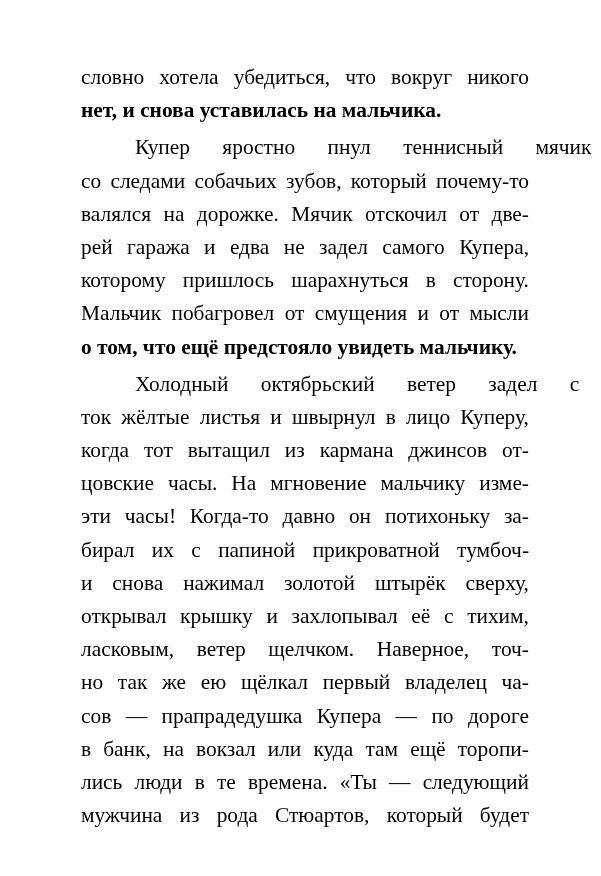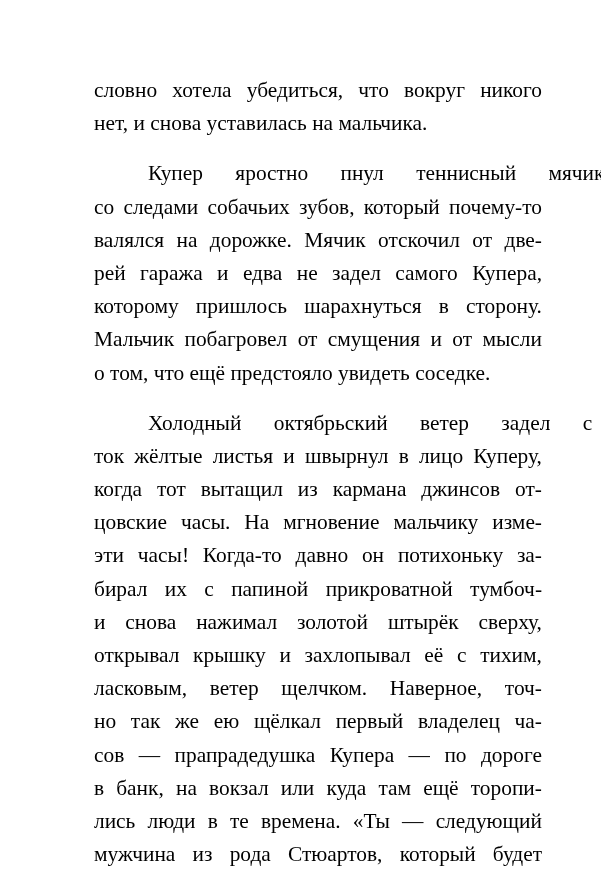--- a/index.html
+++ b/index.html
@@ -20,39 +20,40 @@
     height: 876px;
     background: #ffffff;
   }
   .text-block {
     position: absolute;
     left: 77px;
     top: 57px;
     width: 448px;
   }
   .para {
-    margin: 17px;
+    margin: 4px;
   }
   
   .line {
     display: block;
     width: 448px;
     height: 33.2px;
     line-height: 33.2px;
     font-size: 21.4px;
     text-align: justify;
     text-align-last: justify;
     white-space: nowrap;
     letter-spacing: 0;
     font-kerning: normal;
   }
   
   .line.last {
     text-align: left;
     text-align-last: left;
+    font-weight: bold;
   }
   
   .line.indent {
     text-indent: 27px;
   }
   .line > span.w {
     display: inline-block;
   }
 </style>
 </head>
@@ -64,21 +65,21 @@
         <span class="line"><span class="w">словно</span> <span class="w">хотела</span> <span class="w">убедиться,</span> <span class="w">что</span> <span class="w">вокруг</span> <span class="w">никого</span></span>
         <span class="line last"><span class="w">нет,</span> <span class="w">и</span> <span class="w">снова</span> <span class="w">уставилась</span> <span class="w">на</span> <span class="w">мальчика.</span></span>
       </p>
       <p class="para">
         <span class="line indent"><span class="w">Купер</span> <span class="w">яростно</span> <span class="w">пнул</span> <span class="w">теннисный</span> <span class="w">мячик</span></span>
         <span class="line"><span class="w">со</span> <span class="w">следами</span> <span class="w">собачьих</span> <span class="w">зубов,</span> <span class="w">который</span> <span class="w">почему-то</span></span>
         <span class="line"><span class="w">валялся</span> <span class="w">на</span> <span class="w">дорожке.</span> <span class="w">Мячик</span> <span class="w">отскочил</span> <span class="w">от</span> <span class="w">две-</span></span>
         <span class="line"><span class="w">рей</span> <span class="w">гаража</span> <span class="w">и</span> <span class="w">едва</span> <span class="w">не</span> <span class="w">задел</span> <span class="w">самого</span> <span class="w">Купера,</span></span>
         <span class="line"><span class="w">которому</span> <span class="w">пришлось</span> <span class="w">шарахнуться</span> <span class="w">в</span> <span class="w">сторону.</span></span>
         <span class="line"><span class="w">Мальчик</span> <span class="w">побагровел</span> <span class="w">от</span> <span class="w">смущения</span> <span class="w">и</span> <span class="w">от</span> <span class="w">мысли</span></span>
-        <span class="line last"><span class="w">о</span> <span class="w">том,</span> <span class="w">что</span> <span class="w">ещё</span> <span class="w">предстояло</span> <span class="w">увидеть</span> <span class="w">соседке.</span></span>
+        <span class="line last"><span class="w">о</span> <span class="w">том,</span> <span class="w">что</span> <span class="w">ещё</span> <span class="w">предстояло</span> <span class="w">увидеть</span> <span class="w">мальчику.</span></span>
       </p>
       <p class="para">
         <span class="line indent"><span class="w">Холодный</span> <span class="w">октябрьский</span> <span class="w">ветер</span> <span class="w">задел</span> <span class="w">с</span> <span class="w">ве-</span></span>
         <span class="line"><span class="w">ток</span> <span class="w">жёлтые</span> <span class="w">листья</span> <span class="w">и</span> <span class="w">швырнул</span> <span class="w">в</span> <span class="w">лицо</span> <span class="w">Куперу,</span></span>
         <span class="line"><span class="w">когда</span> <span class="w">тот</span> <span class="w">вытащил</span> <span class="w">из</span> <span class="w">кармана</span> <span class="w">джинсов</span> <span class="w">от-</span></span>
         <span class="line"><span class="w">цовские</span> <span class="w">часы.</span> <span class="w">На</span> <span class="w">мгновение</span> <span class="w">мальчику</span> <span class="w">изме-</span></span>
         <span class="line"><span class="w">эти</span> <span class="w">часы!</span> <span class="w">Когда-то</span> <span class="w">давно</span> <span class="w">он</span> <span class="w">потихоньку</span> <span class="w">за-</span></span>
         <span class="line"><span class="w">бирал</span> <span class="w">их</span> <span class="w">с</span> <span class="w">папиной</span> <span class="w">прикроватной</span> <span class="w">тумбоч-</span></span>
         <span class="line"><span class="w">и</span> <span class="w">снова</span> <span class="w">нажимал</span> <span class="w">золотой</span> <span class="w">штырёк</span> <span class="w">сверху,</span></span>
         <span class="line"><span class="w">открывал</span> <span class="w">крышку</span> <span class="w">и</span> <span class="w">захлопывал</span> <span class="w">её</span> <span class="w">с</span> <span class="w">тихим,</span></span>

